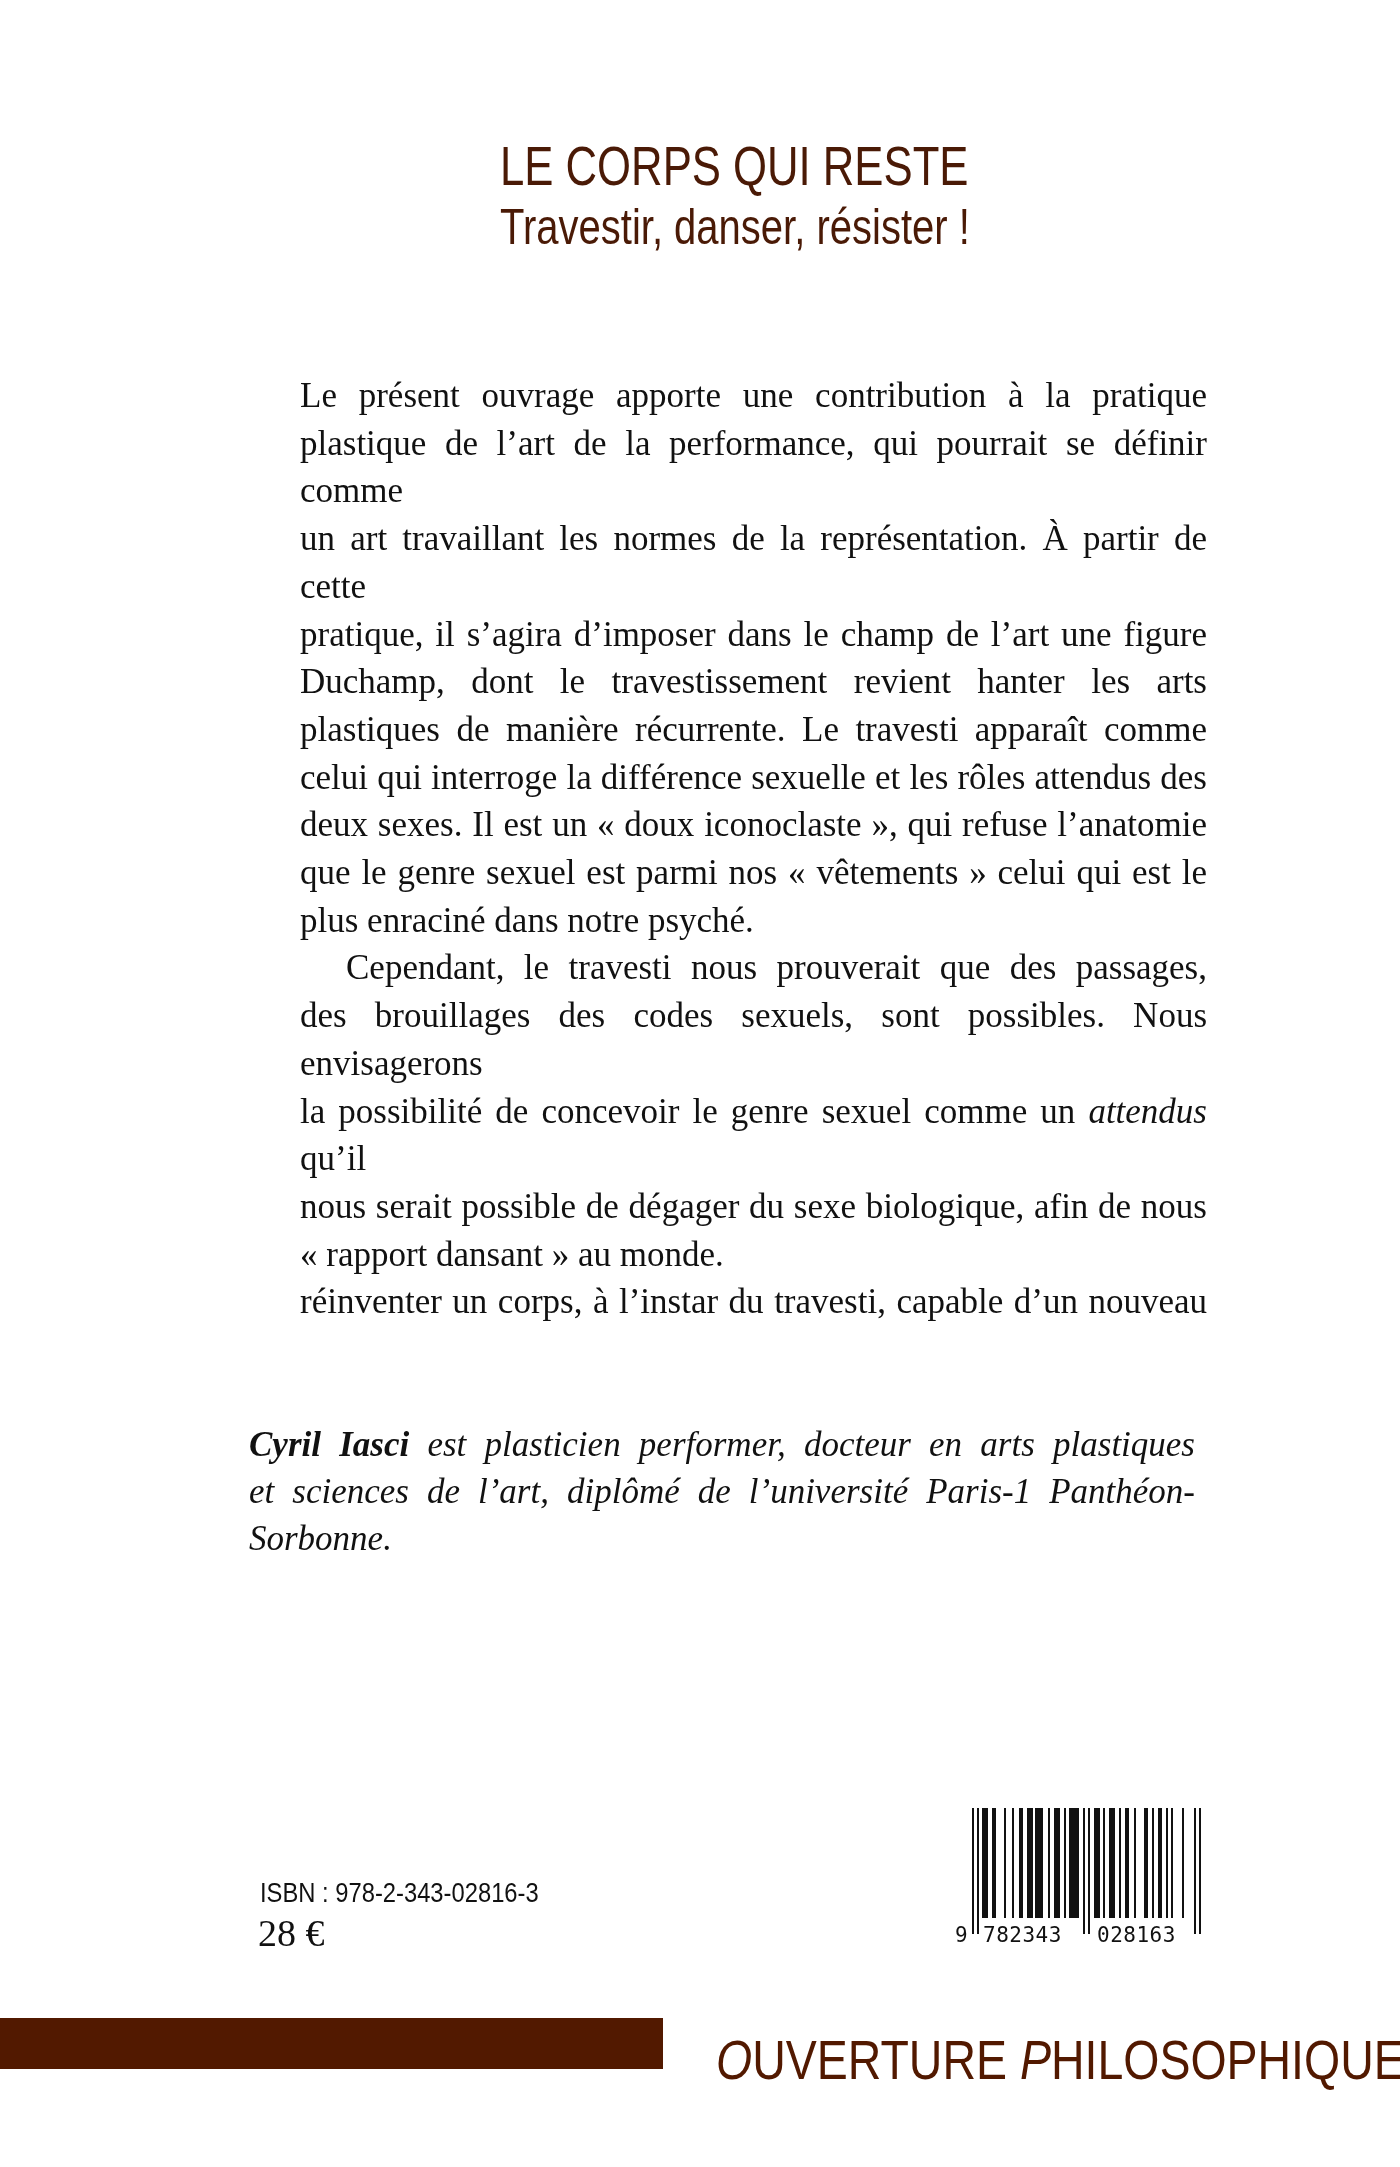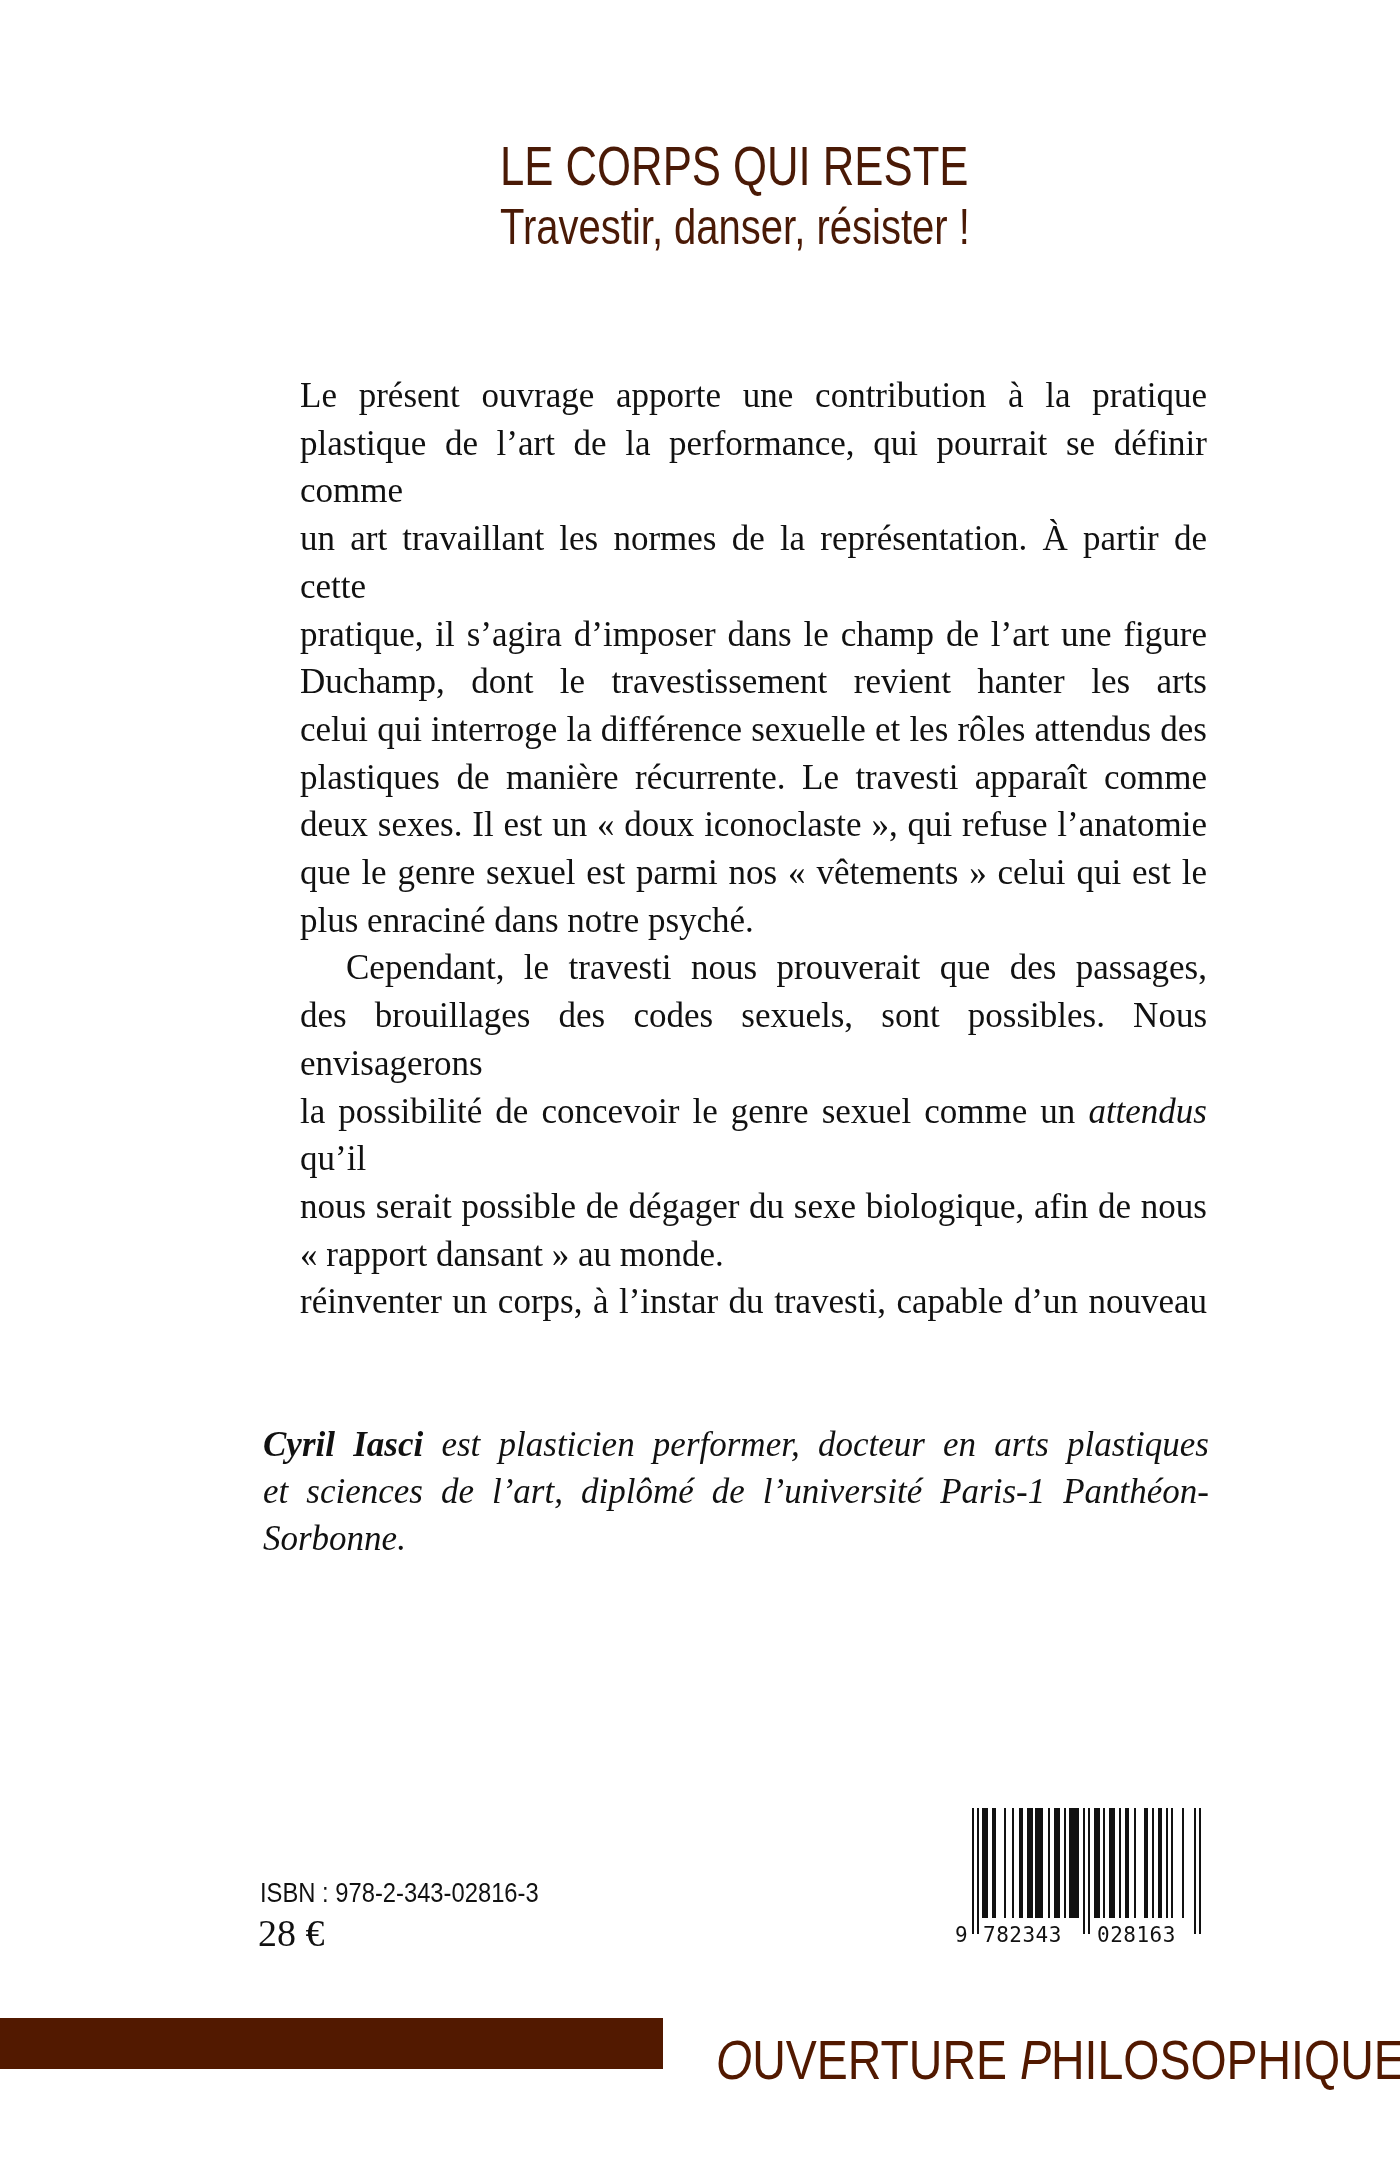--- a/index.html
+++ b/index.html
@@ -29,21 +29,21 @@
     color: #111111;
     font-size: 35px; line-height: 47.7px;
     text-align: justify;
   }
   .body-text p { margin: 0; text-indent: 46px; }
   .body-text p.first { text-indent: 0; }
   .body-text p span.line { display: block; text-align-last: justify; margin-left: 39px; }
   .body-text p span.line.last { text-align-last: left; }
   .body-text em { font-style: italic; }
   .bio {
-    position: absolute; left: 263px; top: 1421px; width: 946px;
+    position: absolute; left: 249px; top: 1421px; width: 946px;
     font-family: "Liberation Serif", serif;
     color: #111111;
     font-size: 35px; line-height: 47px;
     font-style: italic;
   }
   .bio span.line { display: block; text-align: justify; text-align-last: justify; }
   .bio span.line.last { text-align-last: left; }
   .bio b { font-weight: bold; }
   .isbn {
     position: absolute; left: 260px; top: 1878px;
@@ -92,22 +92,22 @@
 
 <div class="body-text">
   <p class="first">
     <span class="line">Le présent ouvrage apporte une contribution à la pratique</span>
     <span class="line">plastique de l’art de la performance, qui pourrait se définir comme</span>
     <span class="line">un art travaillant les normes de la représentation. À partir de cette</span>
     <span class="line">pratique, il s’agira d’imposer dans le champ de l’art une figure</span>
   </p>
   <p>
     <span class="line" style="text-indent:0">Duchamp, dont le travestissement revient hanter les arts</span>
+    <span class="line" style="text-indent:0">plastiques de manière récurrente. Le travesti apparaît comme</span>
     <span class="line" style="text-indent:0">celui qui interroge la différence sexuelle et les rôles attendus des</span>
-    <span class="line" style="text-indent:0">plastiques de manière récurrente. Le travesti apparaît comme</span>
     <span class="line" style="text-indent:0">deux sexes. Il est un « doux iconoclaste », qui refuse l’anatomie</span>
     <span class="line" style="text-indent:0">que le genre sexuel est parmi nos « vêtements » celui qui est le</span>
     <span class="line last" style="text-indent:0">plus enraciné dans notre psyché.</span>
   </p>
   <p>
     <span class="line" style="text-indent:46px">Cependant, le travesti nous prouverait que des passages,</span>
     <span class="line" style="text-indent:0">des brouillages des codes sexuels, sont possibles. Nous envisagerons</span>
     <span class="line" style="text-indent:0"><span>la possibilité de concevoir le genre sexuel comme un </span><em>attendus</em><span> qu’il</span></span>
     <span class="line" style="text-indent:0">nous serait possible de dégager du sexe biologique, afin de nous</span>
     <span class="line last" style="text-indent:0">« rapport dansant » au monde.</span>

